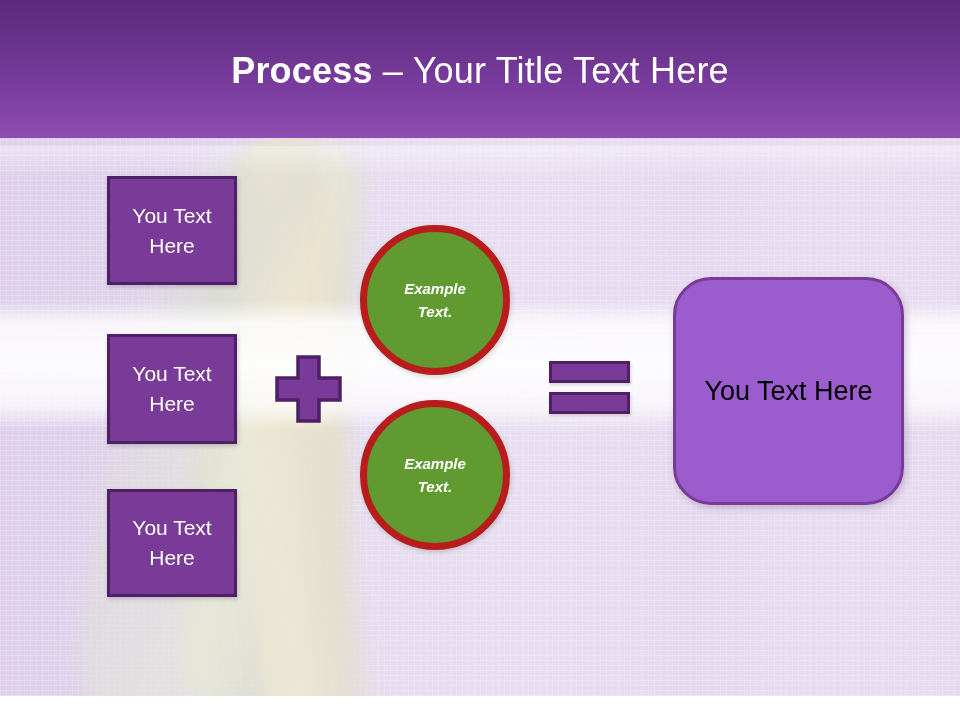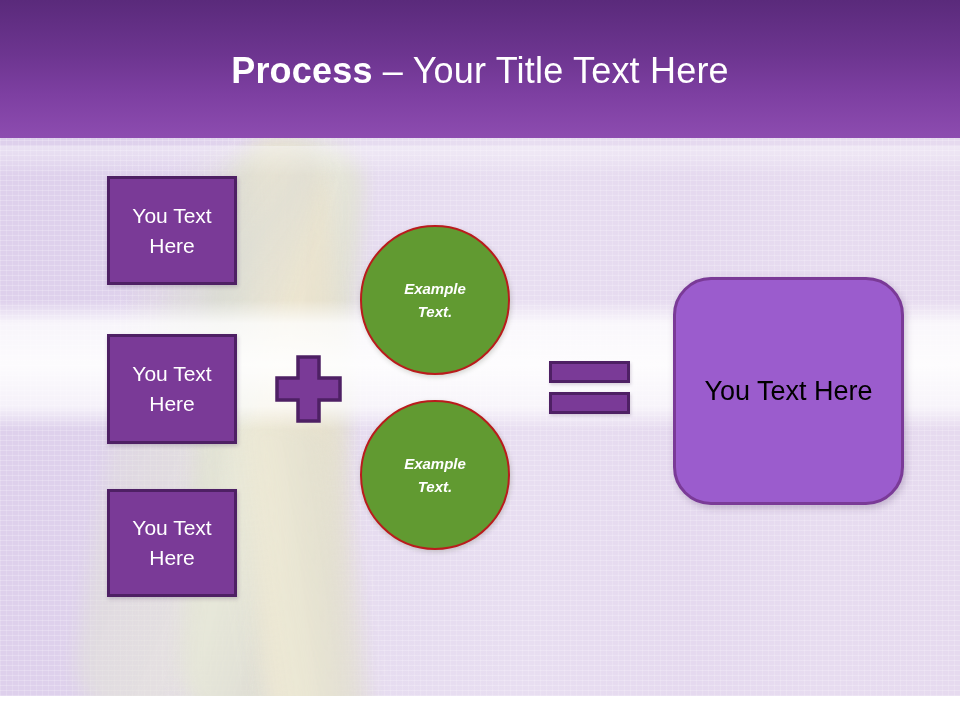--- a/index.html
+++ b/index.html
@@ -198,21 +198,21 @@
     width: 67px;
     height: 68px;
   }
   .plus svg { display: block; }
 
   
   .circle {
     position: absolute;
     border-radius: 50%;
     background: #619a31;
-    border: 2px solid #b91c1c;
+    border: 7px solid #b91c1c;
     box-sizing: border-box;
     display: flex;
     flex-direction: column;
     align-items: center;
     justify-content: center;
     color: #ffffff;
     font-size: 15px;
     font-weight: bold;
     font-style: italic;
     line-height: 1.55;

